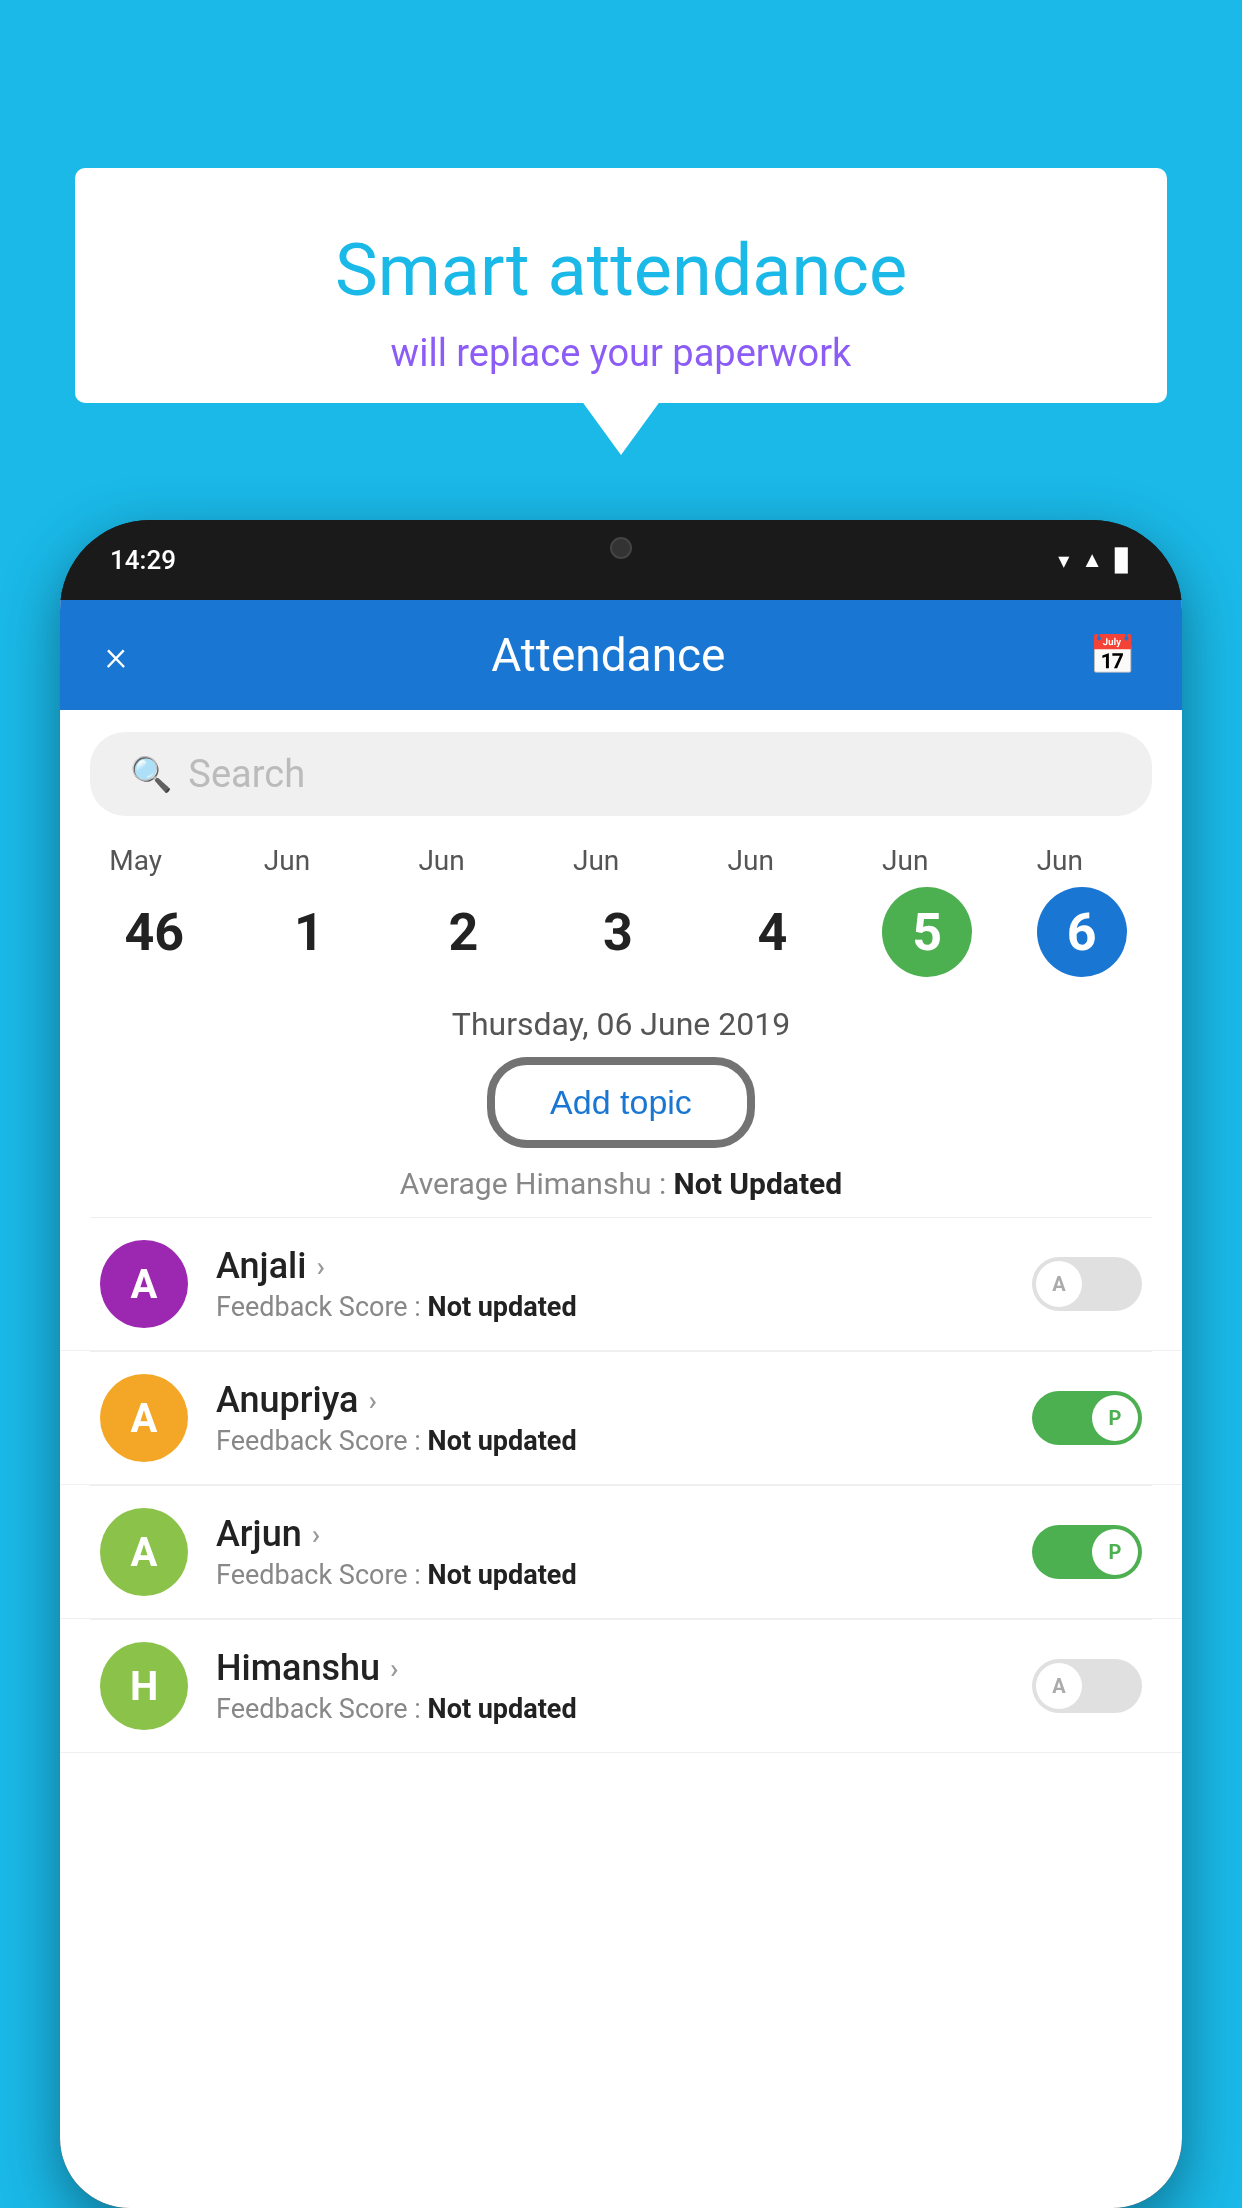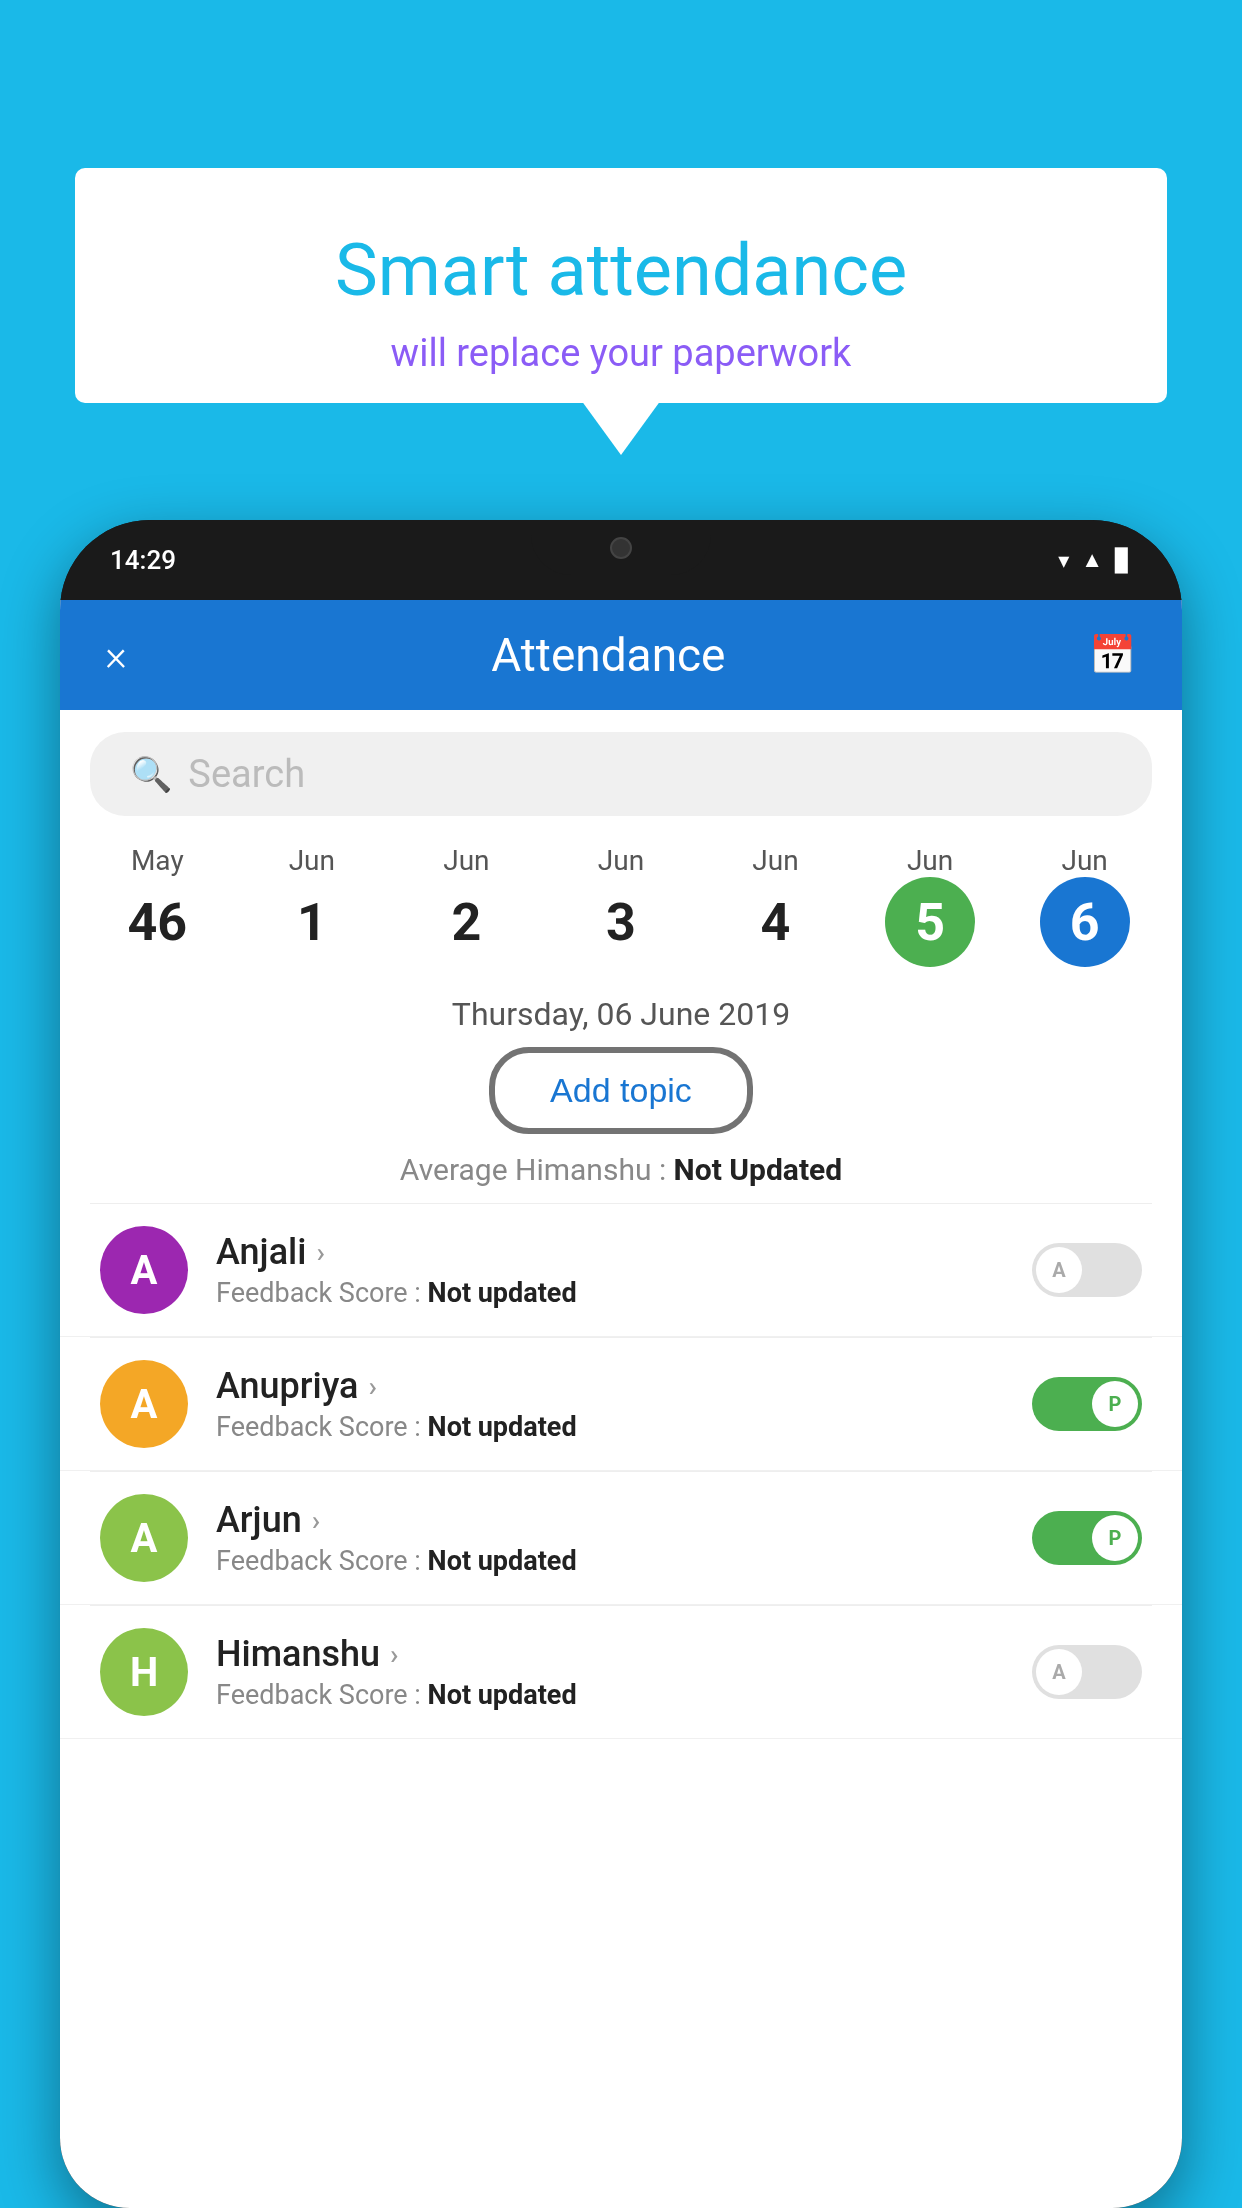--- a/index.html
+++ b/index.html
@@ -159,21 +159,21 @@
 
     
     .calendar-strip {
       display: flex;
       justify-content: space-around;
       padding: 10px 20px 0;
     }
     .cal-day {
       display: flex;
       flex-direction: column;
-      align-items: center;
+      gap: 10px;
       padding: 8px 12px;
       min-width: 120px;
     }
     .cal-month {
       font-size: 28px;
       color: #555;
       font-weight: 400;
     }
     .cal-date {
       font-size: 52px;
@@ -202,21 +202,21 @@
       font-size: 32px;
       color: #555;
       margin: 20px 16px 14px;
     }
 
     
     .add-topic-btn {
       display: block;
       margin: 0 auto 18px;
       padding: 18px 55px;
-      border: 6px solid #737373;
+      border: 8px solid #737373;
       border-radius: 40px;
       color: #1976d2;
       font-size: 34px;
       background: white;
       cursor: pointer;
       width: fit-content;
     }
 
     
     .avg-feedback {

